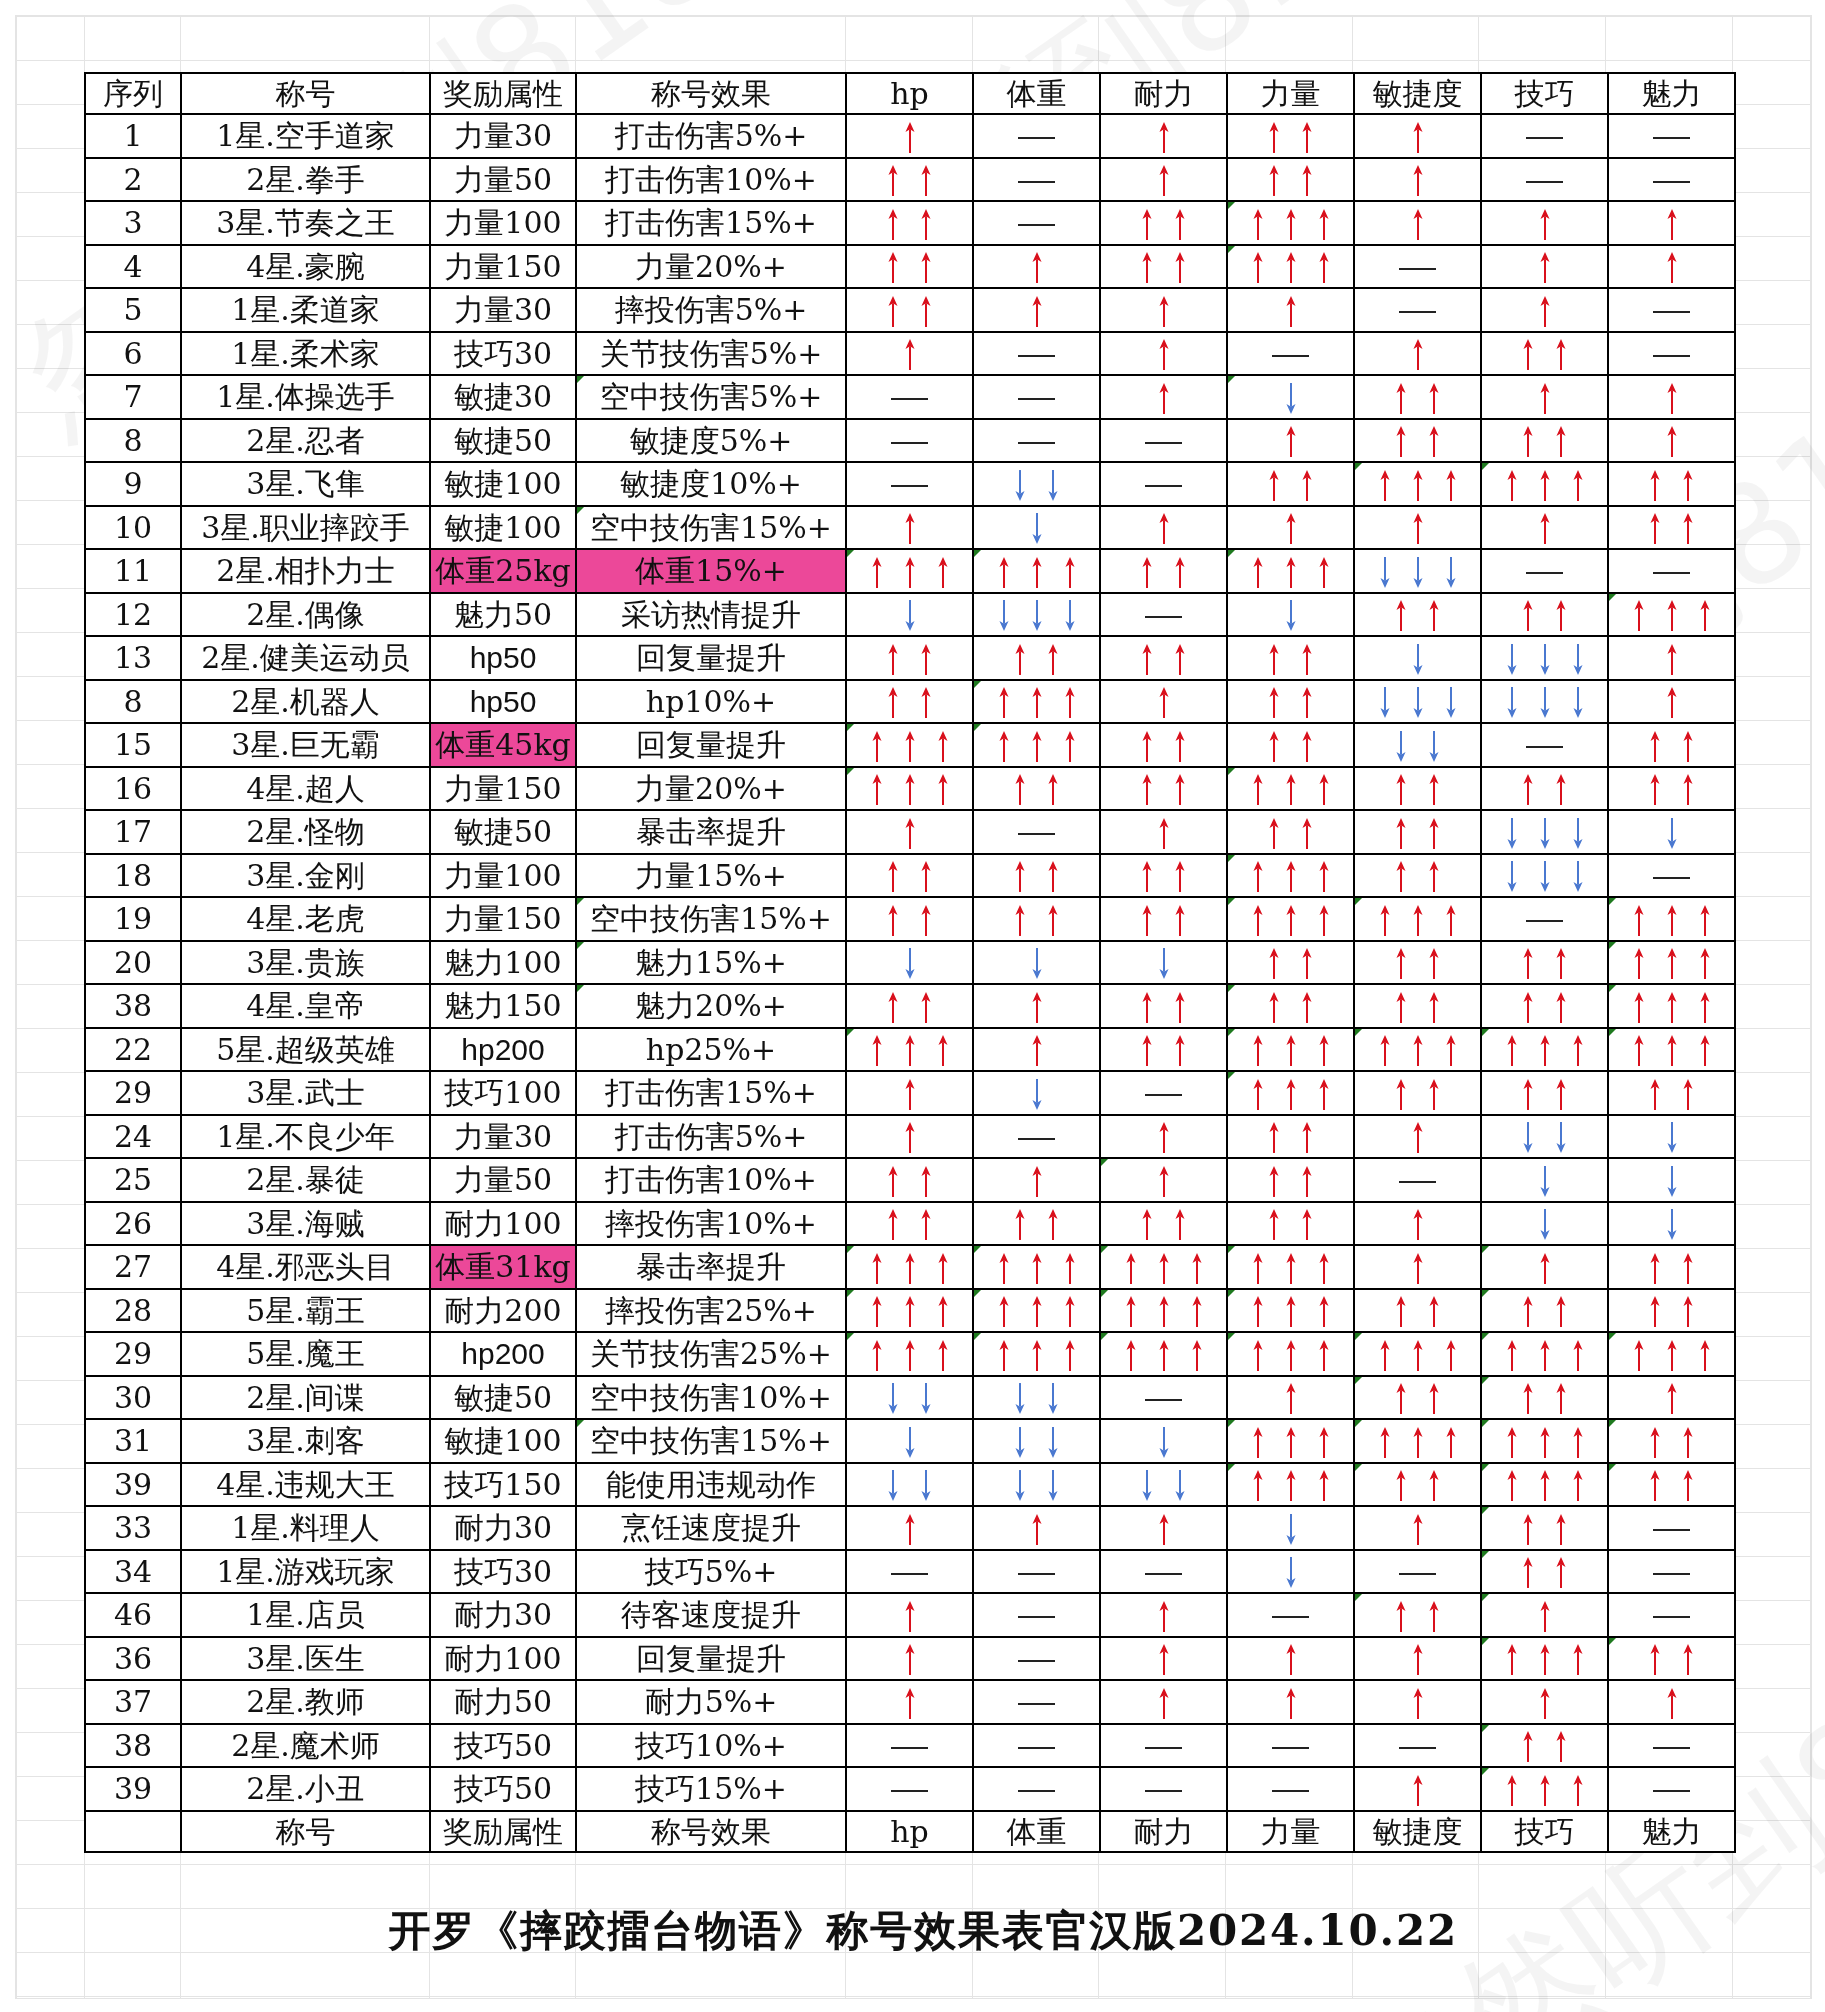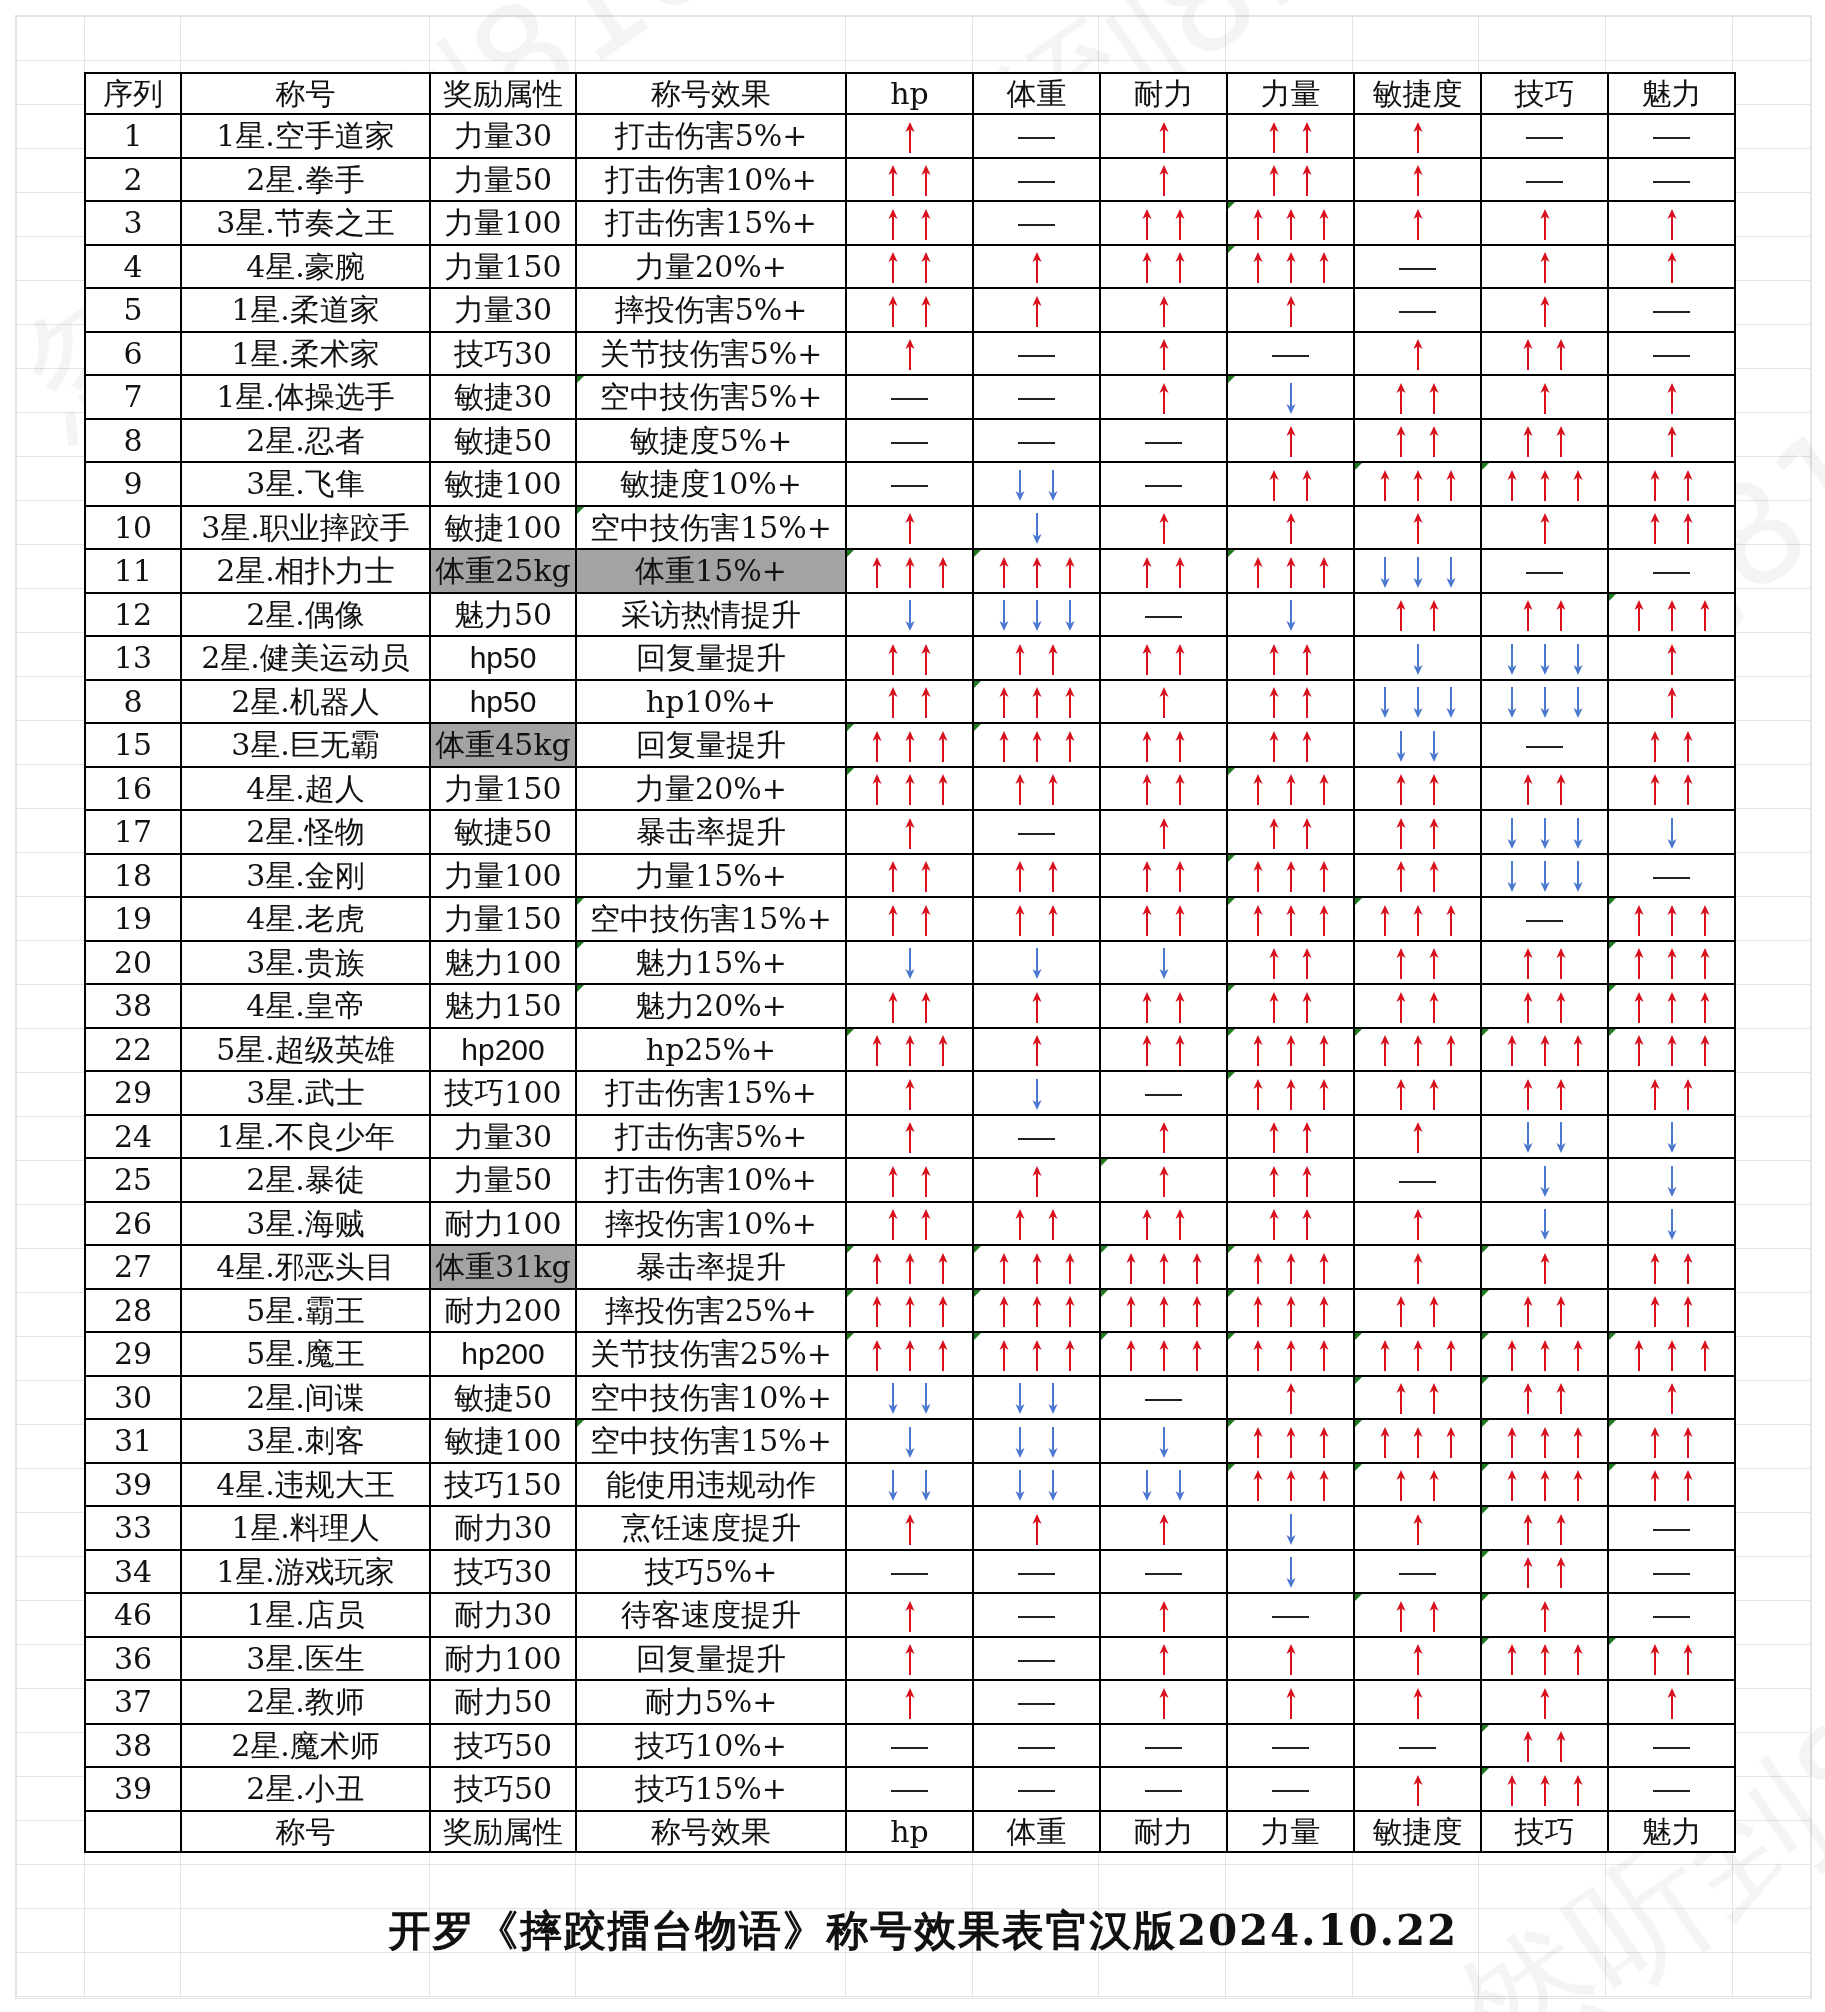--- a/index.html
+++ b/index.html
@@ -4,21 +4,21 @@
 <style>
   html,body{margin:0;padding:0;background:#fff;}
   body{width:1826px;height:2013px;position:relative;overflow:hidden;font-family:"DejaVu Serif","Liberation Serif",serif;color:#111;}
   .sheet-grid{position:absolute;left:14.7px;top:14.7px;width:1796px;height:1984px;
     background-image:linear-gradient(#e4e4e4 0.9px,transparent 0.9px),linear-gradient(90deg,#e4e4e4 0.9px,transparent 0.9px);
     background-size:100% 44px,100% 100%;border:0.9px solid #e4e4e4;box-sizing:border-box;}
   .vline{position:absolute;top:14.7px;height:1984px;width:0.9px;background:#e4e4e4;}
   .watermark{position:absolute;font-size:138px;color:rgba(0,0,0,0.045);font-family:"DejaVu Sans",sans-serif;transform:rotate(-35deg);white-space:nowrap;pointer-events:none;}
   table.titles{position:absolute;left:84px;top:72px;border-collapse:collapse;table-layout:fixed;background:#fff;}
   table.titles td{border:2.8px solid #000;height:39px;padding:0;text-align:center;vertical-align:middle;font-size:30px;line-height:39px;position:relative;white-space:nowrap;overflow:hidden;}
-  td.hl{background:#a3a3a3;margin-left:32px;}
+  td.hl{background:#ec4899;margin-left:32px;}
   td.sans{font-family:"Liberation Sans","DejaVu Sans",sans-serif;border-radius:14px;}
   .mark::before{content:"";position:absolute;left:0;top:0;width:0;height:0;border-top:7.3px solid #1f7a1f;border-right:7.3px solid transparent;}
   .arrows{display:inline-flex;gap:13px;align-items:center;justify-content:center;height:39px;vertical-align:middle;}
   .ar{display:inline-block;width:20px;height:31px;}
   .dash{display:inline-block;width:37px;height:1.8px;background:#222;vertical-align:middle;}
   .page-title{position:absolute;left:0;width:1458px;top:1903px;text-align:right;font-size:42px;font-weight:bold;letter-spacing:1.8px;font-family:"DejaVu Serif","Liberation Serif",serif;}
 </style>
 </head>
 <body>
 

